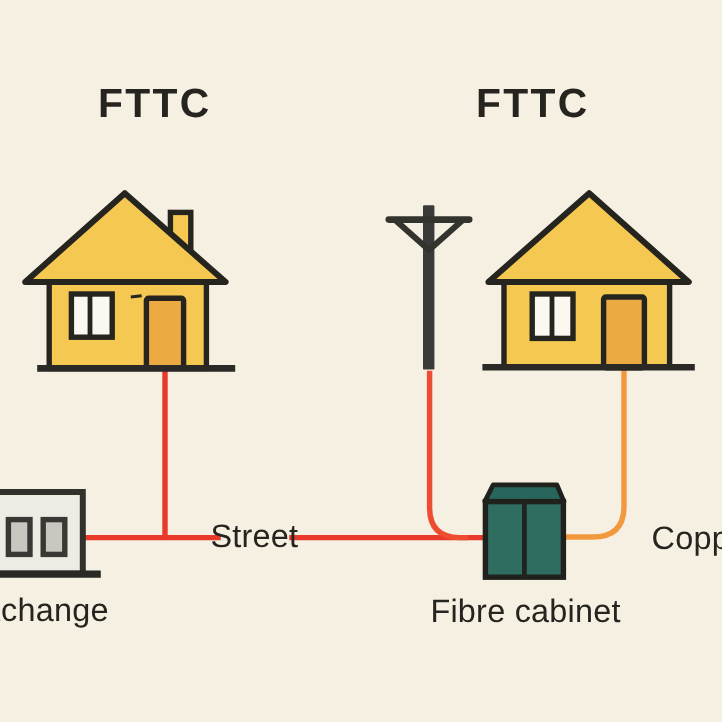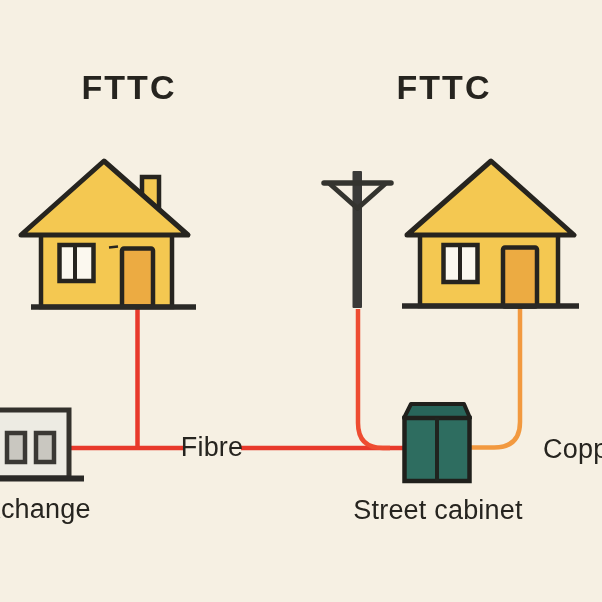--- a/index.html
+++ b/index.html
@@ -111,21 +111,21 @@
       <polygon points="411,404 464,404 470,418 404,418" stroke="#20201c" stroke-width="4" stroke-linejoin="round" fill="#28655a"></polygon>
       <rect x="404.5" y="418" width="65" height="63" stroke="#20201c" stroke-width="4.5" fill="#2e6d60"></rect>
       <line x1="437" y1="418" x2="437" y2="481" stroke="#20241f" stroke-width="4"></line>
     </g>
   </svg>
 
   <div class="title" id="fttp-title">FTTC</div>
 
   <div class="title" id="fttc-title">FTTC</div>
 
-  <div class="label centered" id="fibre-label">Fibre</div>
+  <div class="label centered" id="fibre-label">Street</div>
 
-  <div class="label centered" id="street-cabinet-label">Street cabinet</div>
+  <div class="label centered" id="street-cabinet-label">Fibre cabinet</div>
 
   <div class="label v-centered" id="copper-label">Copper</div>
 
   <div class="label v-centered" id="exchange-label">Exchange</div>
 
 </div>
 
 </body></html>

